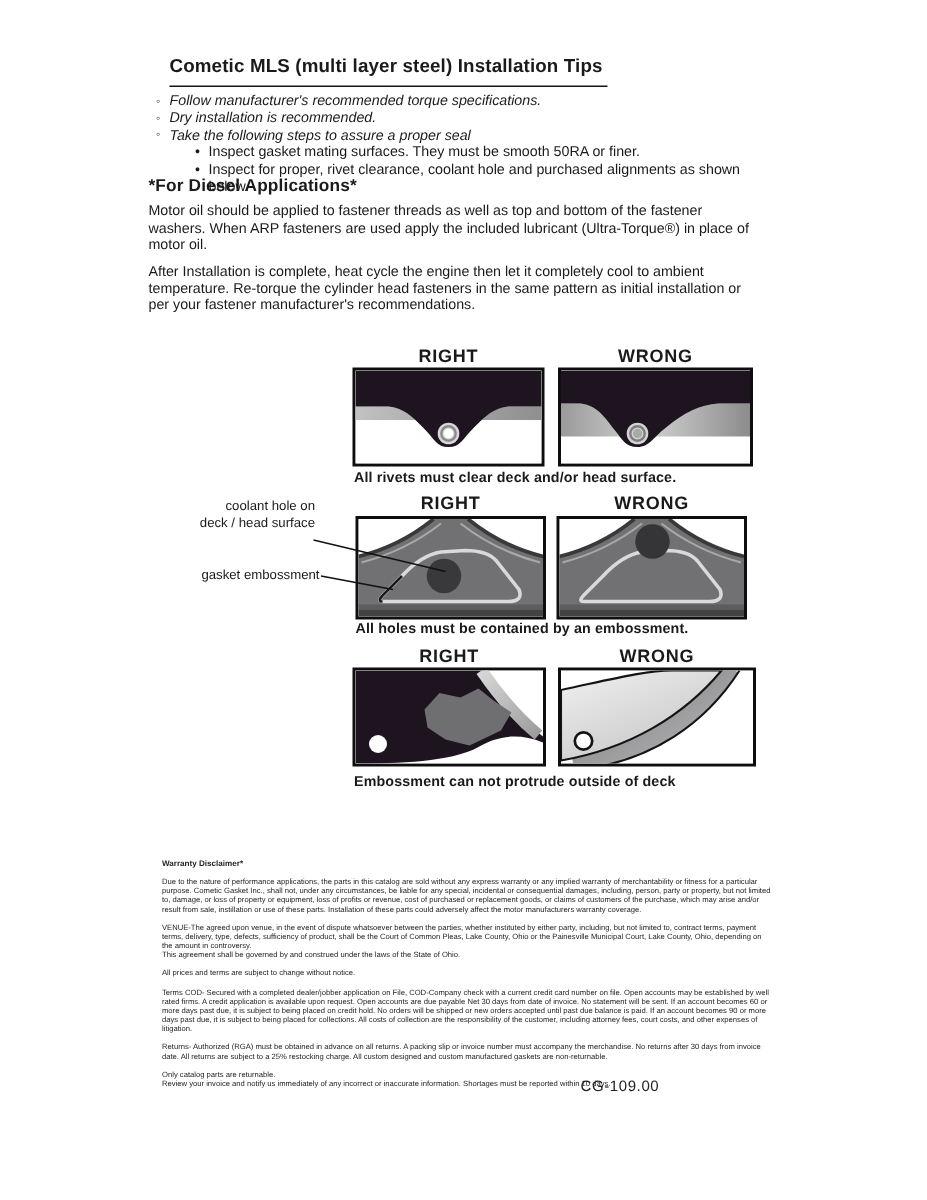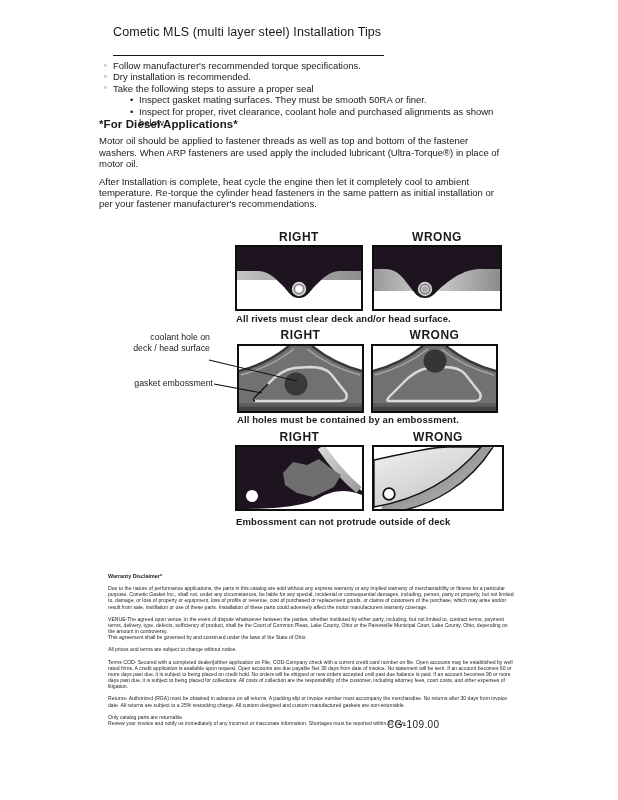--- a/index.html
+++ b/index.html
@@ -6,27 +6,27 @@
   html,body { background:#ffffff; }
   body {
     width:618px; height:800px; position:relative; overflow:hidden;
     font-family:"Liberation Sans", sans-serif; color:#1a1a1a;
   }
   .abs { position:absolute; }
 
   
   .intro { left:104px; top:21px; width:414px; }
   .doc-title {
-    margin-left:9px; margin-top:4px; display:inline-block;
-    font-size:12.5px; font-weight:normal;
-    border-bottom:1.5px solid #141414; padding:0 3px 16px 0;
+    margin-left:9px; margin-top:16px; display:inline-block;
+    font-size:12.5px; font-weight:bold;
+    border-bottom:1.5px solid #141414; padding:0 3px 6px 0;
     letter-spacing:0.1px;
   }
   .bullets { margin-top:4px; font-size:9.5px; line-height:11.4px; }
-  .b-item { padding-left:9px; position:relative; }
+  .b-item { padding-left:9px; position:relative;font-style:italic; }
   .b-item::before { content:"\25E6"; position:absolute; left:0; top:-0.5px; font-size:8px; }
   .sb-item { padding-left:9px; margin-left:26px; position:relative; }
   .sb-item::before { content:"\2022"; position:absolute; left:0; font-size:9.5px; }
 
   
   .diesel { left:99px; top:119px; width:404px; font-size:9.5px; line-height:11.4px; }
   .diesel-h { font-size:11.5px; font-weight:bold; margin-bottom:5px; letter-spacing:0.1px; }
   .diesel p { margin-bottom:6px; }
 
   

